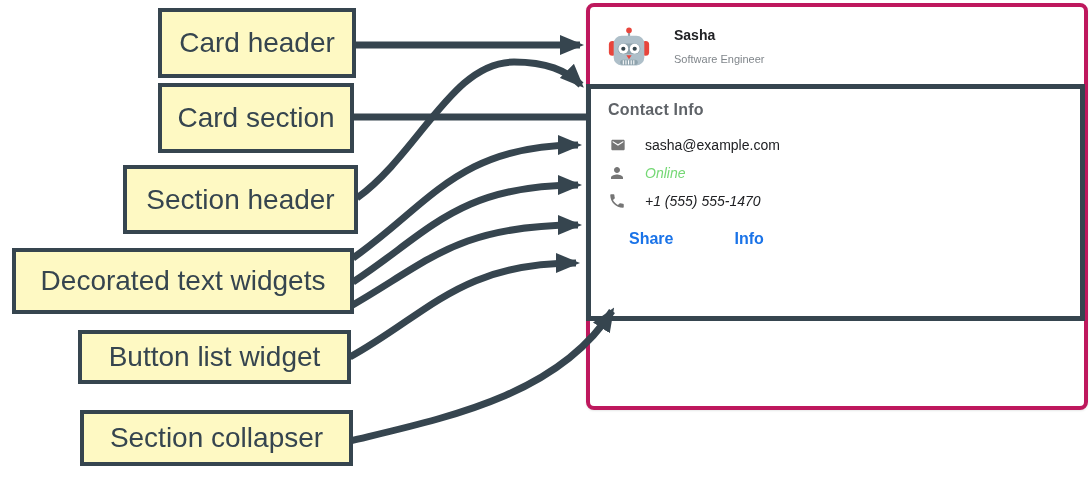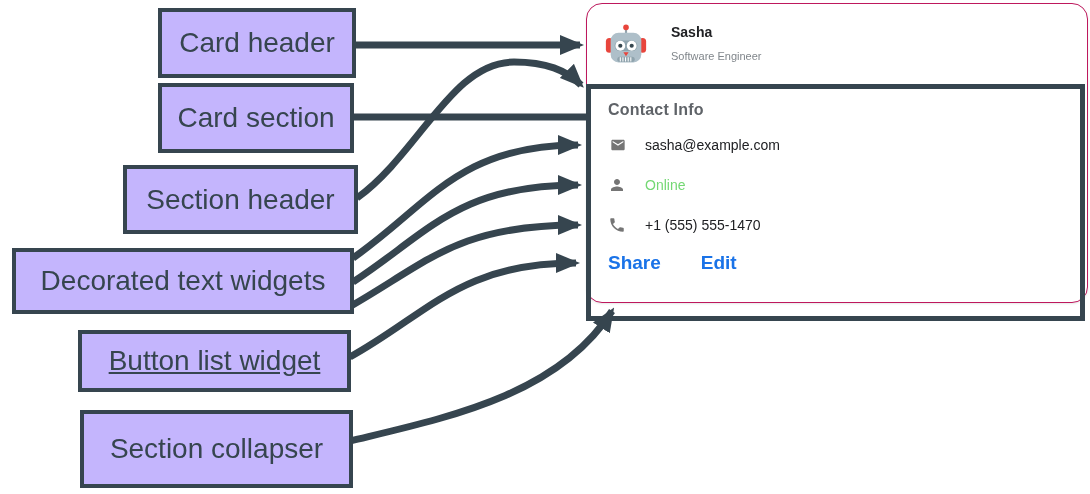--- a/index.html
+++ b/index.html
@@ -3,57 +3,57 @@
 <meta charset="utf-8">
 <style>
   html,body{margin:0;padding:0;background:#fff;}
   #stage{
     position:relative;width:1090px;height:494px;background:#fff;overflow:hidden;
     font-family:"Liberation Sans", sans-serif;
   }
   
   .ann-label{
     position:absolute;box-sizing:border-box;
-    border:4px solid #36454f;background:#c4b5fd;color:#36454f;
+    border:4px solid #36454f;background:#fef9c3;color:#36454f;
     display:flex;align-items:center;justify-content:center;
     font-size:28px;line-height:1;white-space:nowrap;z-index:3;
   }
   #label-card-header{left:158px;top:8px;width:198px;height:70px;}
   #label-card-section{left:158px;top:83px;width:196px;height:70px;}
   #label-section-header{left:123px;top:165px;width:235px;height:69px;}
   #label-decorated{left:12px;top:248px;width:342px;height:66px;}
-  #label-button-list{left:78px;top:330px;width:273px;height:62px;text-decoration:underline;}
-  #label-collapser{left:80px;top:410px;width:273px;height:78px;}
+  #label-button-list{left:78px;top:330px;width:273px;height:54px;}
+  #label-collapser{left:80px;top:410px;width:273px;height:56px;}
   
   #arrow-layer{position:absolute;left:0;top:0;z-index:2;pointer-events:none;}
   .arrow{stroke:#36454f;stroke-width:7;fill:none;}
   
   .card{
-    position:absolute;left:586px;top:3px;width:502px;height:300px;box-sizing:border-box;
-    background:#fff;border:1px solid #be185d;border-radius:16px;z-index:1;
+    position:absolute;left:586px;top:3px;width:502px;height:407px;box-sizing:border-box;
+    background:#fff;border:4px solid #be185d;border-radius:8px;z-index:1;
     box-shadow:0 1px 2px rgba(60,64,67,.12);
   }
   .card-header{display:flex;align-items:center;gap:24px;padding:18px 0 0 18px;}
   .avatar{width:42px;height:42px;flex:0 0 auto;}
   .hdr-title{font-size:14px;font-weight:700;color:#202124;line-height:20px;}
   .hdr-subtitle{font-size:11px;color:#80868b;line-height:20px;margin-top:4px;}
   .card-section{
     position:absolute;left:586px;top:84px;width:499px;height:237px;box-sizing:border-box;
     border:5px solid #36454f;background:transparent;z-index:2;
   }
   .section-inner{padding:13px 0 0 17px;}
   .section-title{font-size:16px;font-weight:700;color:#5f6368;line-height:15px;letter-spacing:.2px;}
   .dt-row{display:flex;height:20px;}
   .dt-row.r1{margin-top:18px;}
-  .dt-row.r2,.dt-row.r3{margin-top:20px;}
+  .dt-row.r2,.dt-row.r3{margin-top:8px;font-style:italic;}
   .dt-icon{width:20px;height:20px;flex:0 0 auto;display:flex;align-items:center;}
   .dt-text{margin-left:17px;font-size:14px;color:#202124;line-height:20px;}
   .dt-text.green{color:#74d874;}
   .btn-row{display:flex;gap:40px;margin-top:18px;height:20px;align-items:center;}
-  .link-btn{font-size:19px;font-weight:700;color:#1a73e8;line-height:20px;cursor:pointer;background:none;border:none;padding:0;font-family:inherit;}
+  .link-btn{font-size:16px;font-weight:700;color:#1a73e8;line-height:20px;cursor:pointer;background:none;border:none;padding:0;font-family:inherit;margin-left:21px;}
   .collapser-row{margin-top:8px;height:20px;display:flex;align-items:center;padding-left:4px;}
 </style>
 </head>
 <body>
 
 <div id="stage">
 
   <div class="card">
     <div class="card-header">
       <svg class="avatar" viewBox="0 0 48 48">
@@ -104,21 +104,21 @@
         <span class="dt-icon">
           <svg width="18" height="18" viewBox="0 0 24 24">
               <path fill="#757575" d="M6.62 10.79c1.44 2.83 3.76 5.14 6.59 6.59l2.2-2.2c.27-.27.67-.36 1.02-.24 1.12.37 2.33.57 3.57.57.55 0 1 .45 1 1V20c0 .55-.45 1-1 1-9.39 0-17-7.61-17-17 0-.55.45-1 1-1h3.5c.55 0 1 .45 1 1 0 1.25.2 2.45.57 3.57.11.35.03.74-.25 1.02l-2.2 2.2z"></path>
             </svg>
         </span>
         <span class="dt-text">+1 (555) 555-1470</span>
       </div>
 
       <div class="btn-row">
         <button class="link-btn">Share</button>
-        <button class="link-btn">Edit</button>
+        <button class="link-btn">Info</button>
       </div>
 
     </div>
   </div>
 
   <svg id="arrow-layer" width="1090" height="494" viewBox="0 0 1090 494">
     <defs>
       <marker id="ah" viewBox="0 0 12 10" refX="10" refY="5" markerWidth="24" markerHeight="20" markerUnits="userSpaceOnUse" orient="auto">
         <path d="M0,0 L12,5 L0,10 Z" fill="#36454f"></path>
       </marker>

